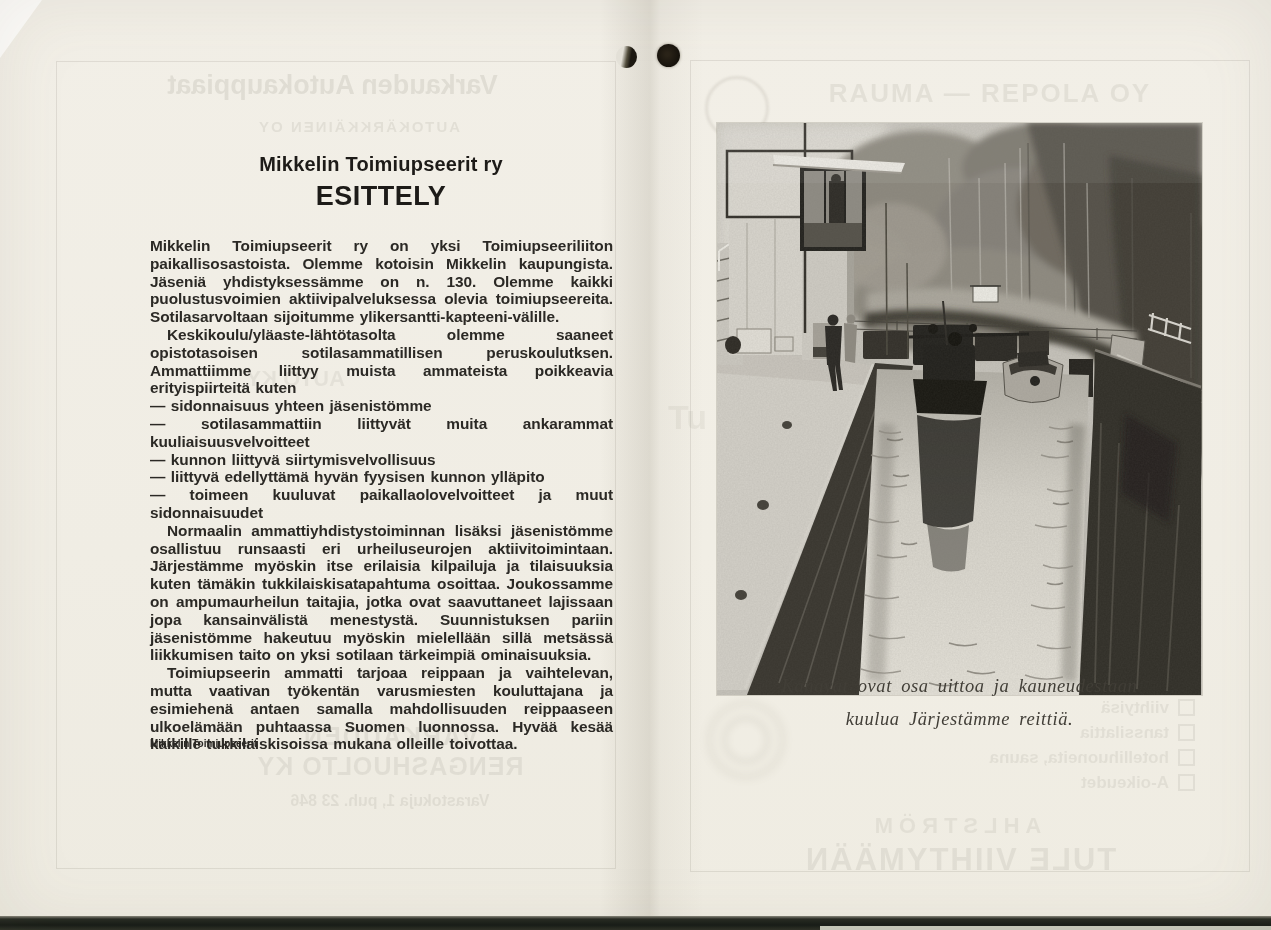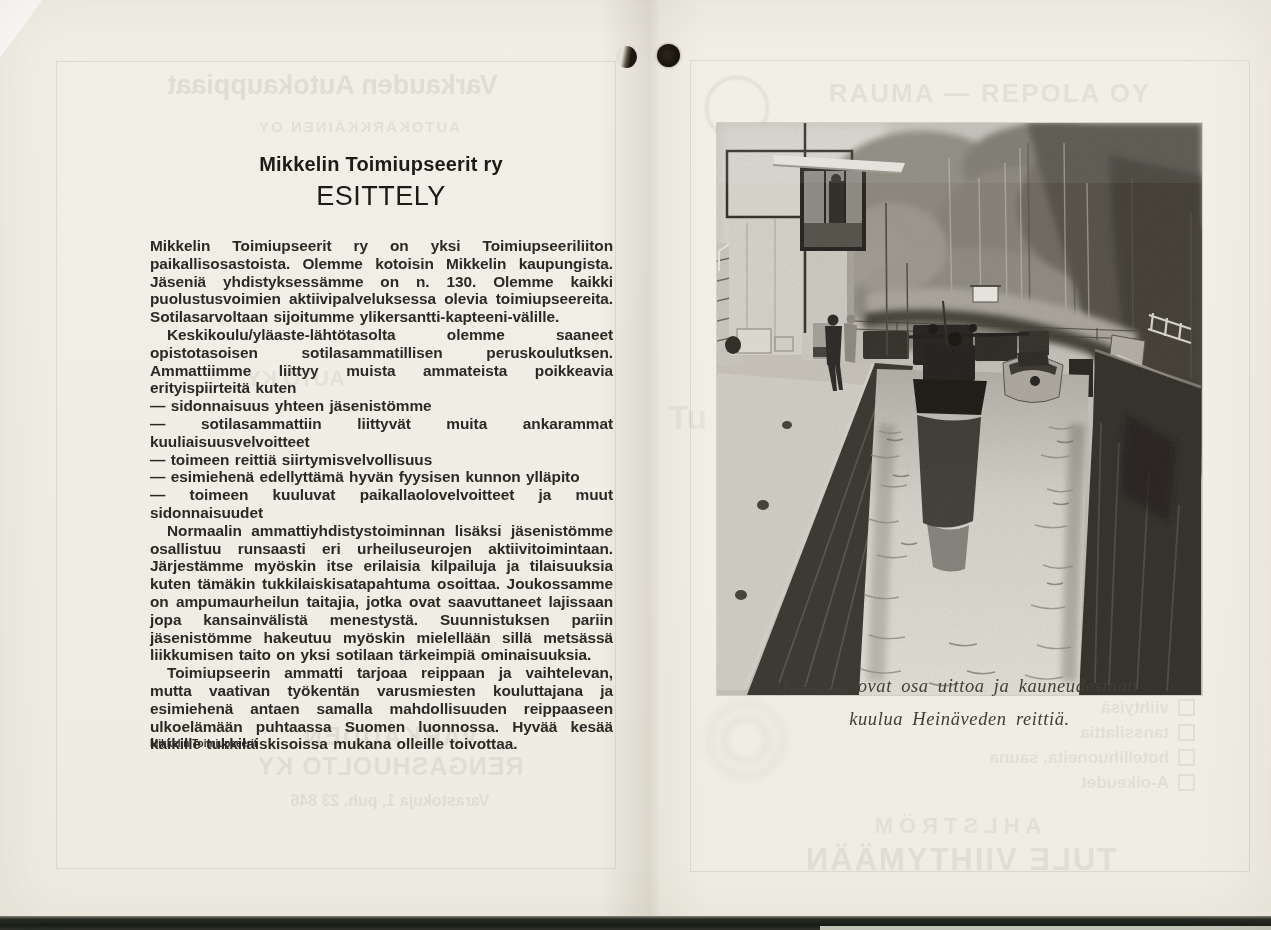--- a/index.html
+++ b/index.html
@@ -18,21 +18,21 @@
         background:linear-gradient(180deg,#8a887c 0,#262a22 3px,#161a15 9px,#2c3027 14px);}
   .bottom-strip-light{position:absolute;left:820px;top:926px;width:451px;height:4px;background:#c7cabc;}
   .hole{position:absolute;border-radius:50%;}
   .hole-left{left:616px;top:46px;width:21px;height:22px;
         background:linear-gradient(100deg,#e4e1d8 32%,#55503f 52%,#1d1912 68%);}
   .hole-right{left:657px;top:44px;width:23px;height:23px;background:radial-gradient(circle at 45% 45%,#2b2419 10%,#16120c 70%);box-shadow:0 0 3px rgba(60,50,30,.5);}
 
   
   .title-block{position:absolute;left:150px;top:148px;width:462px;text-align:center;color:#1d1b18;}
   .title-block h1{margin:0;font-size:20px;line-height:32px;font-weight:700;letter-spacing:.2px;}
-  .title-block h2{margin:0;font-size:27px;line-height:32px;font-weight:400;letter-spacing:.5px;}
+  .title-block h2{margin:0;font-size:27px;line-height:32px;font-weight:700;letter-spacing:.5px;}
   .body-text{position:absolute;left:150px;top:237px;width:463px;
         font-size:15.4px;line-height:17.8px;font-weight:700;color:#2b2925;
         text-align:justify;letter-spacing:-.05px;word-spacing:1.2px;}
   .body-text p{margin:0;}
   .body-text p.ind{text-indent:17px;}
   .signature{position:absolute;left:150px;top:738px;font-size:10px;font-weight:700;color:#2b2925;}
 
   
   .photo{position:absolute;left:717px;top:123px;width:485px;height:572px;margin:0;
         outline:1px solid rgba(120,115,100,.25);overflow:hidden;background:#c8c5bd;}
@@ -69,22 +69,22 @@
     <div class="title-block">
       <h1>Mikkelin Toimiupseerit ry</h1>
       <h2>ESITTELY</h2>
     </div>
 
     <div class="body-text">
       <p>Mikkelin Toimiupseerit ry on yksi Toimiupseeriliiton paikallisosastoista. Olemme kotoisin Mikkelin kaupungista. Jäseniä yhdistyksessämme on n. 130. Olemme kaikki puolustusvoimien aktiivipalveluksessa olevia toimiupseereita. Sotilasarvoltaan sijoitumme ylikersantti-kapteeni-välille.</p>
       <p class="ind">Keskikoulu/yläaste-lähtötasolta olemme saaneet opistotasoisen sotilasammatillisen peruskoulutksen. Ammattiimme liittyy muista ammateista poikkeavia erityispiirteitä kuten</p>
       <p>— sidonnaisuus yhteen jäsenistömme</p>
       <p>— sotilasammattiin liittyvät muita ankarammat kuuliaisuusvelvoitteet</p>
-      <p>— toimeen reittiä siirtymisvelvollisuus</p>
-      <p>— esimiehenä edellyttämä hyvän fyysisen kunnon ylläpito</p>
+      <p>— kunnon liittyvä siirtymisvelvollisuus</p>
+      <p>— liittyvä edellyttämä hyvän fyysisen kunnon ylläpito</p>
       <p>— toimeen kuuluvat paikallaolovelvoitteet ja muut sidonnaisuudet</p>
       <p class="ind">Normaalin ammattiyhdistystoiminnan lisäksi jäsenistömme osallistuu runsaasti eri urheiluseurojen aktiivitoimintaan. Järjestämme myöskin itse erilaisia kilpailuja ja tilaisuuksia kuten tämäkin tukkilaiskisatapahtuma osoittaa. Joukossamme on ampumaurheilun taitajia, jotka ovat saavuttaneet lajissaan jopa kansainvälistä menestystä. Suunnistuksen pariin jäsenistömme hakeutuu myöskin mielellään sillä metsässä liikkumisen taito on yksi sotilaan tärkeimpiä ominaisuuksia.</p>
       <p class="ind">Toimiupseerin ammatti tarjoaa reippaan ja vaihtelevan, mutta vaativan työkentän varusmiesten kouluttajana ja esimiehenä antaen samalla mahdollisuuden reippaaseen ulkoelämään puhtaassa Suomen luonnossa. Hyvää kesää kaikille tukkilaiskisoissa mukana olleille toivottaa.</p>
     </div>
 
     <div class="signature">Mikkelin Toimiupseerit</div>
   </div>
 
   <div class="page page-right">
     <div class="ghost-frame" style="left:40px;top:60px;width:558px;height:810px;"></div>
@@ -332,21 +332,21 @@
       <ellipse cx="46" cy="382" rx="6" ry="5" fill="#44413a"></ellipse>
       <ellipse cx="24" cy="472" rx="6" ry="5" fill="#44413a"></ellipse>
 
       <rect width="485" height="572" filter="url(#grain)" opacity=".17"></rect>
       <rect width="485" height="60" fill="#ffffff" opacity=".06"></rect>
     </svg>
   </figure>
 
   <div class="caption">
     <div>Kanavat ovat osa uittoa ja kauneudestaan</div>
-    <div>kuulua Heinäveden reittiä.</div>
+    <div>kuulua Järjestämme reittiä.</div>
   </div>
 
   <div class="gutter"></div>
   <div class="corner-bed"></div>
   <div class="hole hole-left"></div>
   <div class="hole hole-right"></div>
   <div class="bottom-strip"></div>
   <div class="bottom-strip-light"></div>
 </div>
 

